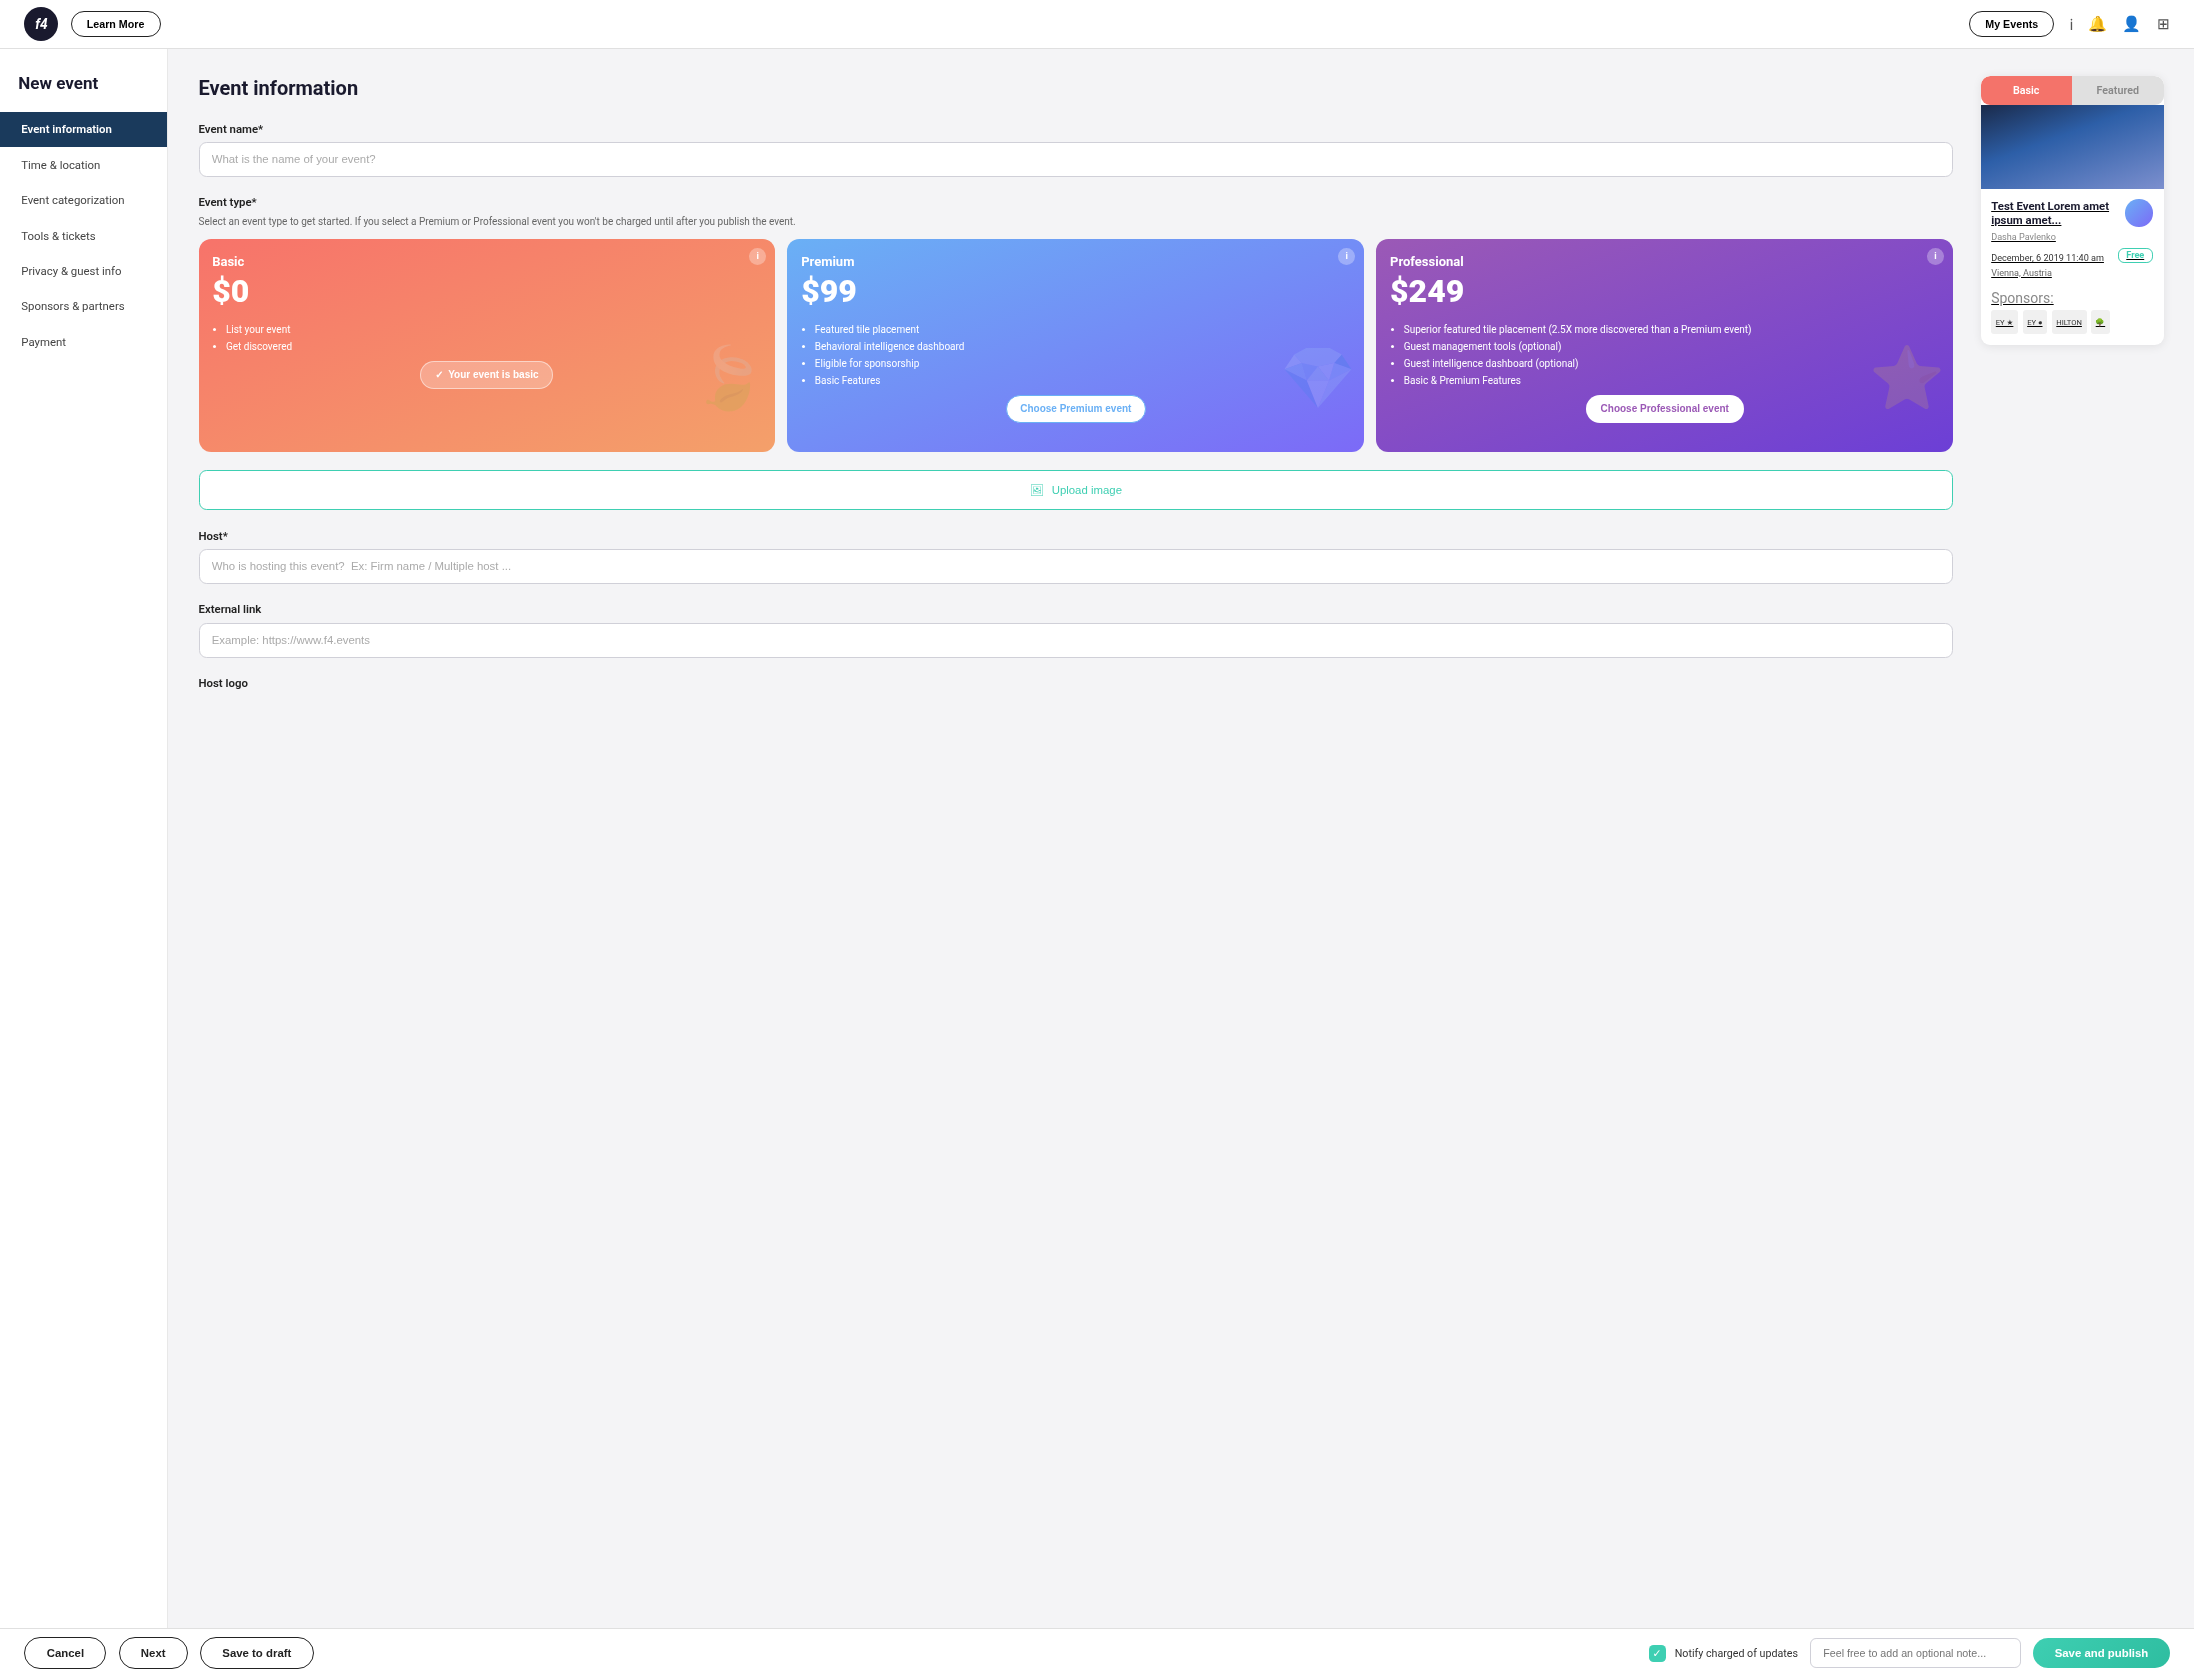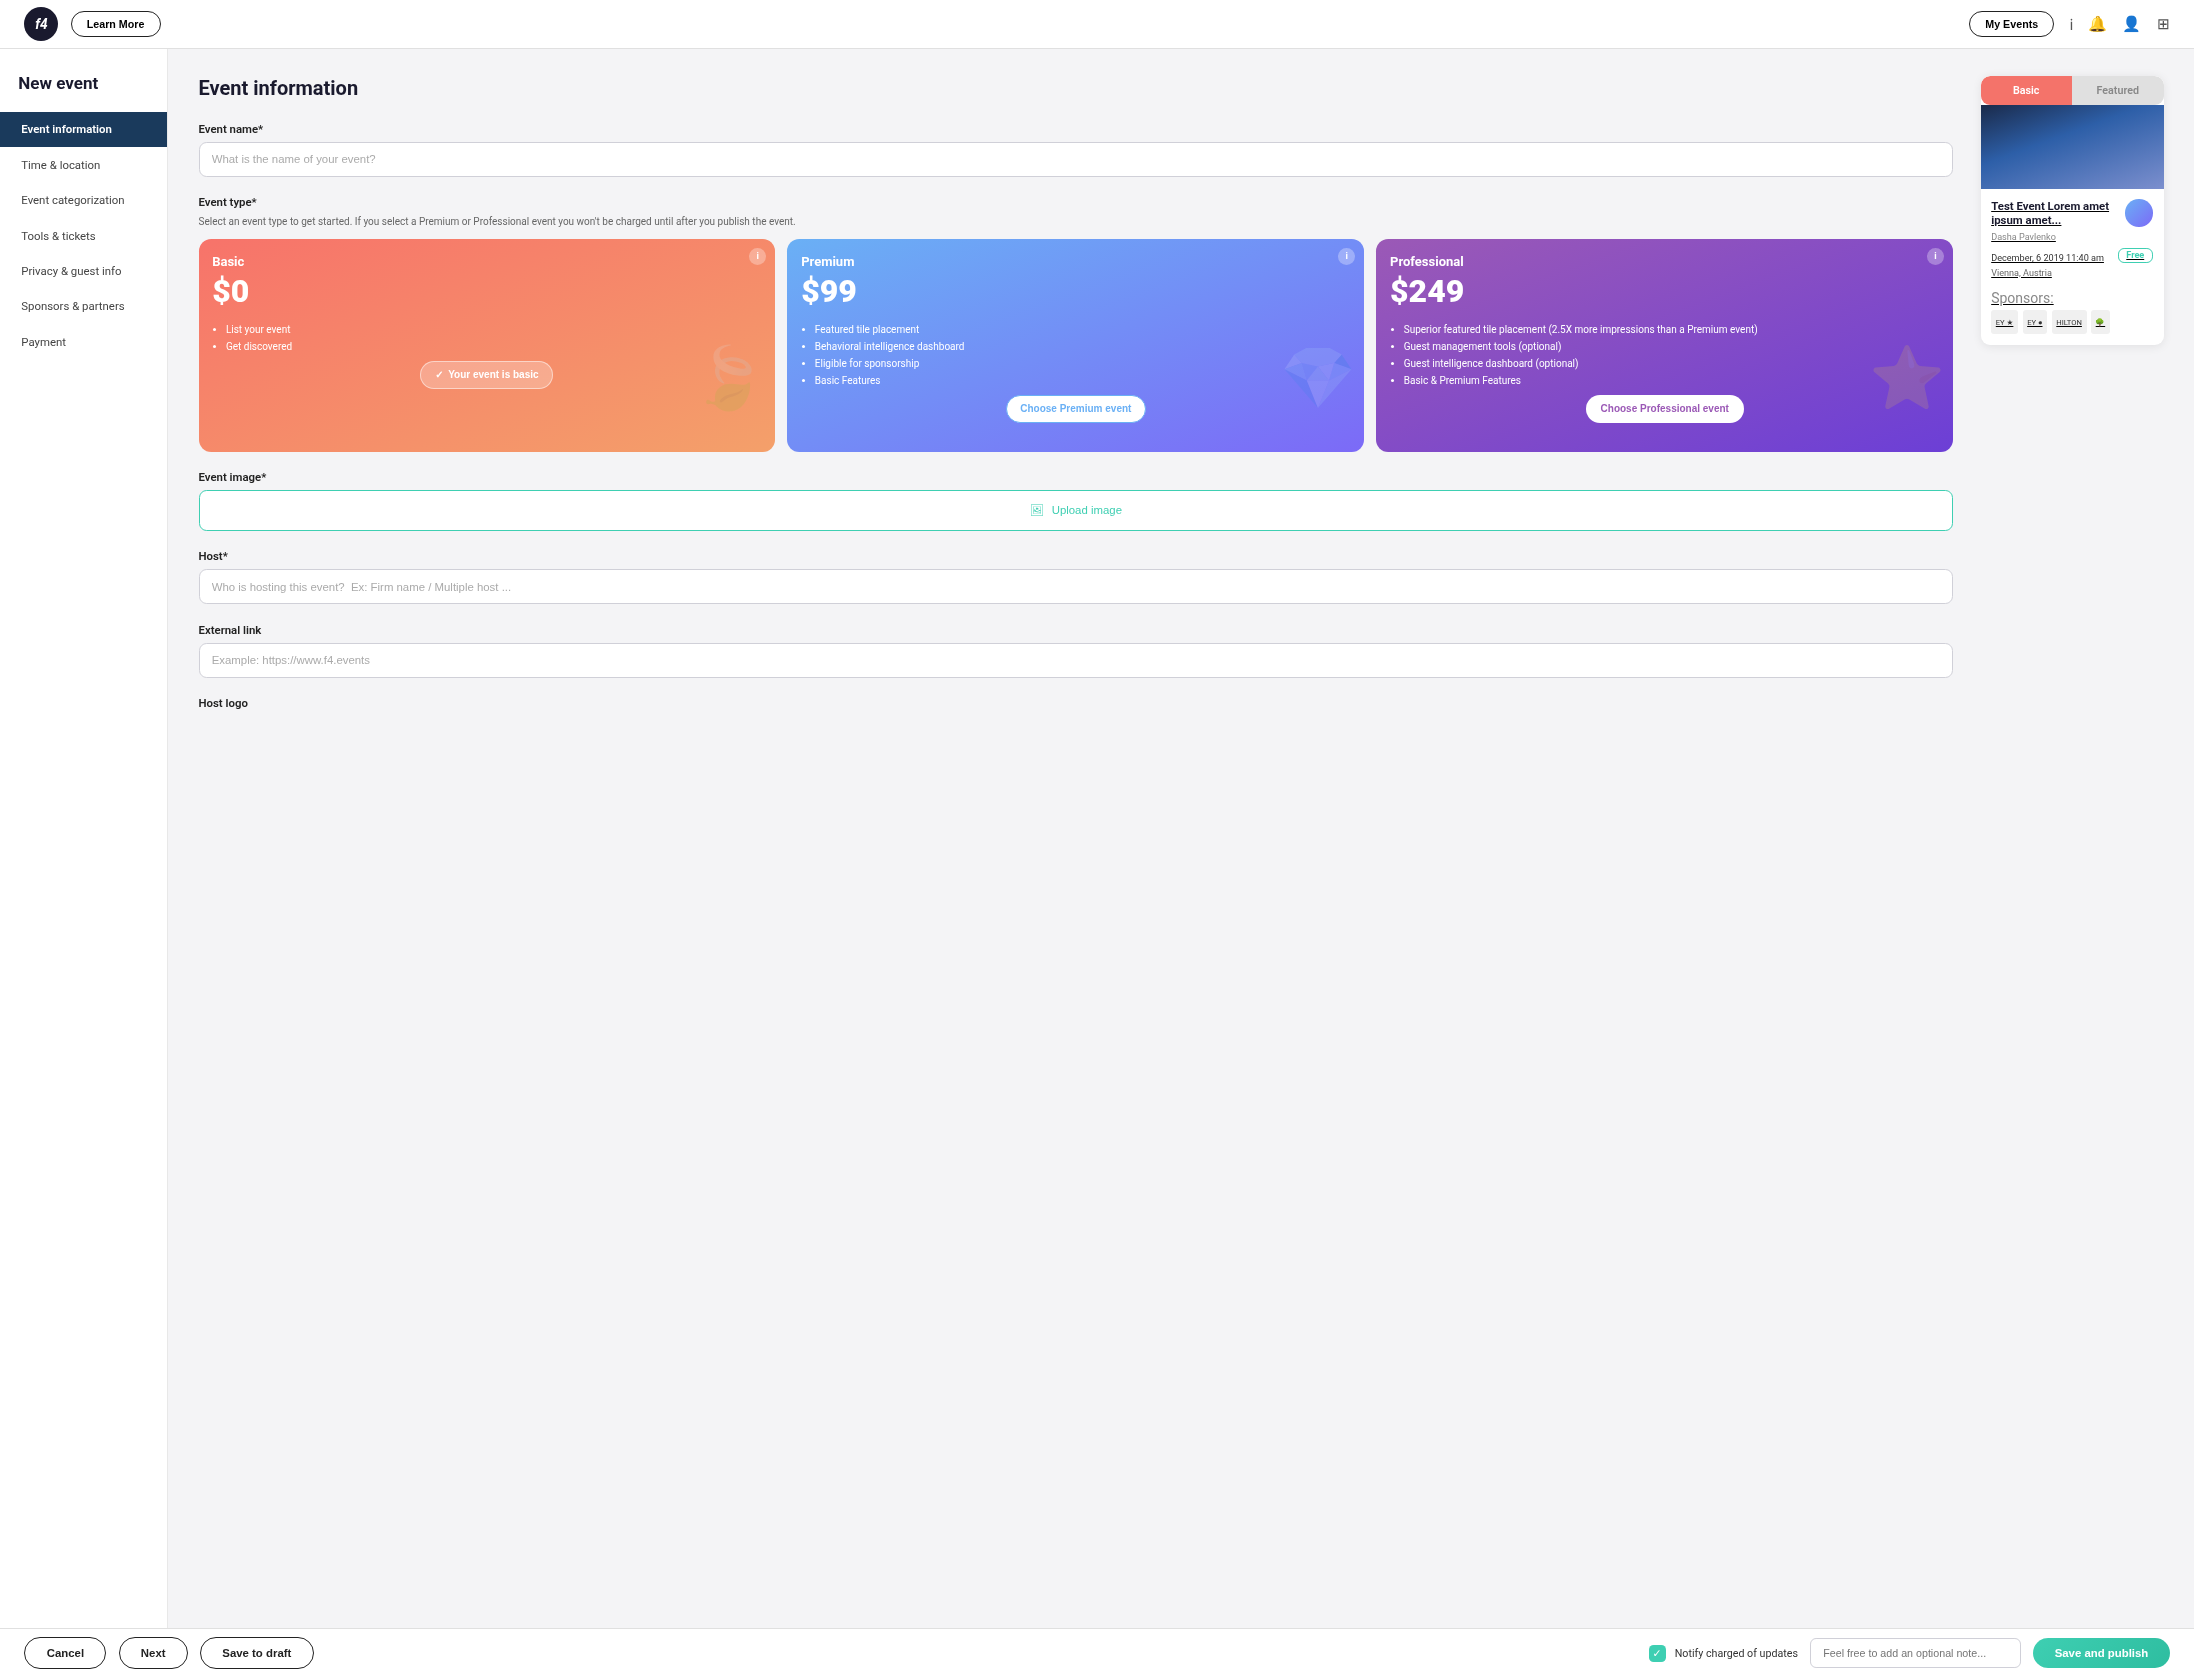--- a/index.html
+++ b/index.html
@@ -309,35 +309,34 @@
             <div class="plan-footer">
               <button class="plan-select-btn choose-premium">Choose Premium event</button>
             </div>
           </div>
 
           <div class="plan-card professional">
             <div class="plan-info-icon">i</div>
             <div class="plan-name">Professional</div>
             <div class="plan-price">$249</div>
             <ul class="plan-features">
-              <li>Superior featured tile placement (2.5X more impressions than a Premium event)</li>
+              <li>Superior featured tile placement (2.5X more discovered than a Premium event)</li>
               <li>Guest management tools (optional)</li>
               <li>Guest intelligence dashboard (optional)</li>
               <li>Basic &amp; Premium Features</li>
             </ul>
             <div class="plan-card-bg-icon">⭐</div>
             <div class="plan-footer">
               <button class="plan-select-btn choose-professional">Choose Professional event</button>
             </div>
           </div>
         </div>
       </div>
 
       <div class="form-field">
-        <div class="form-section-label">Event image*</div>
         <button class="upload-btn">
           <span>🖼</span>
           <span>Upload image</span>
         </button>
       </div>
 
       <div class="form-field">
         <div class="form-section-label">Host*</div>
         <input class="form-input" type="text" placeholder="Who is hosting this event?  Ex: Firm name / Multiple host ..." style="">
       </div>

